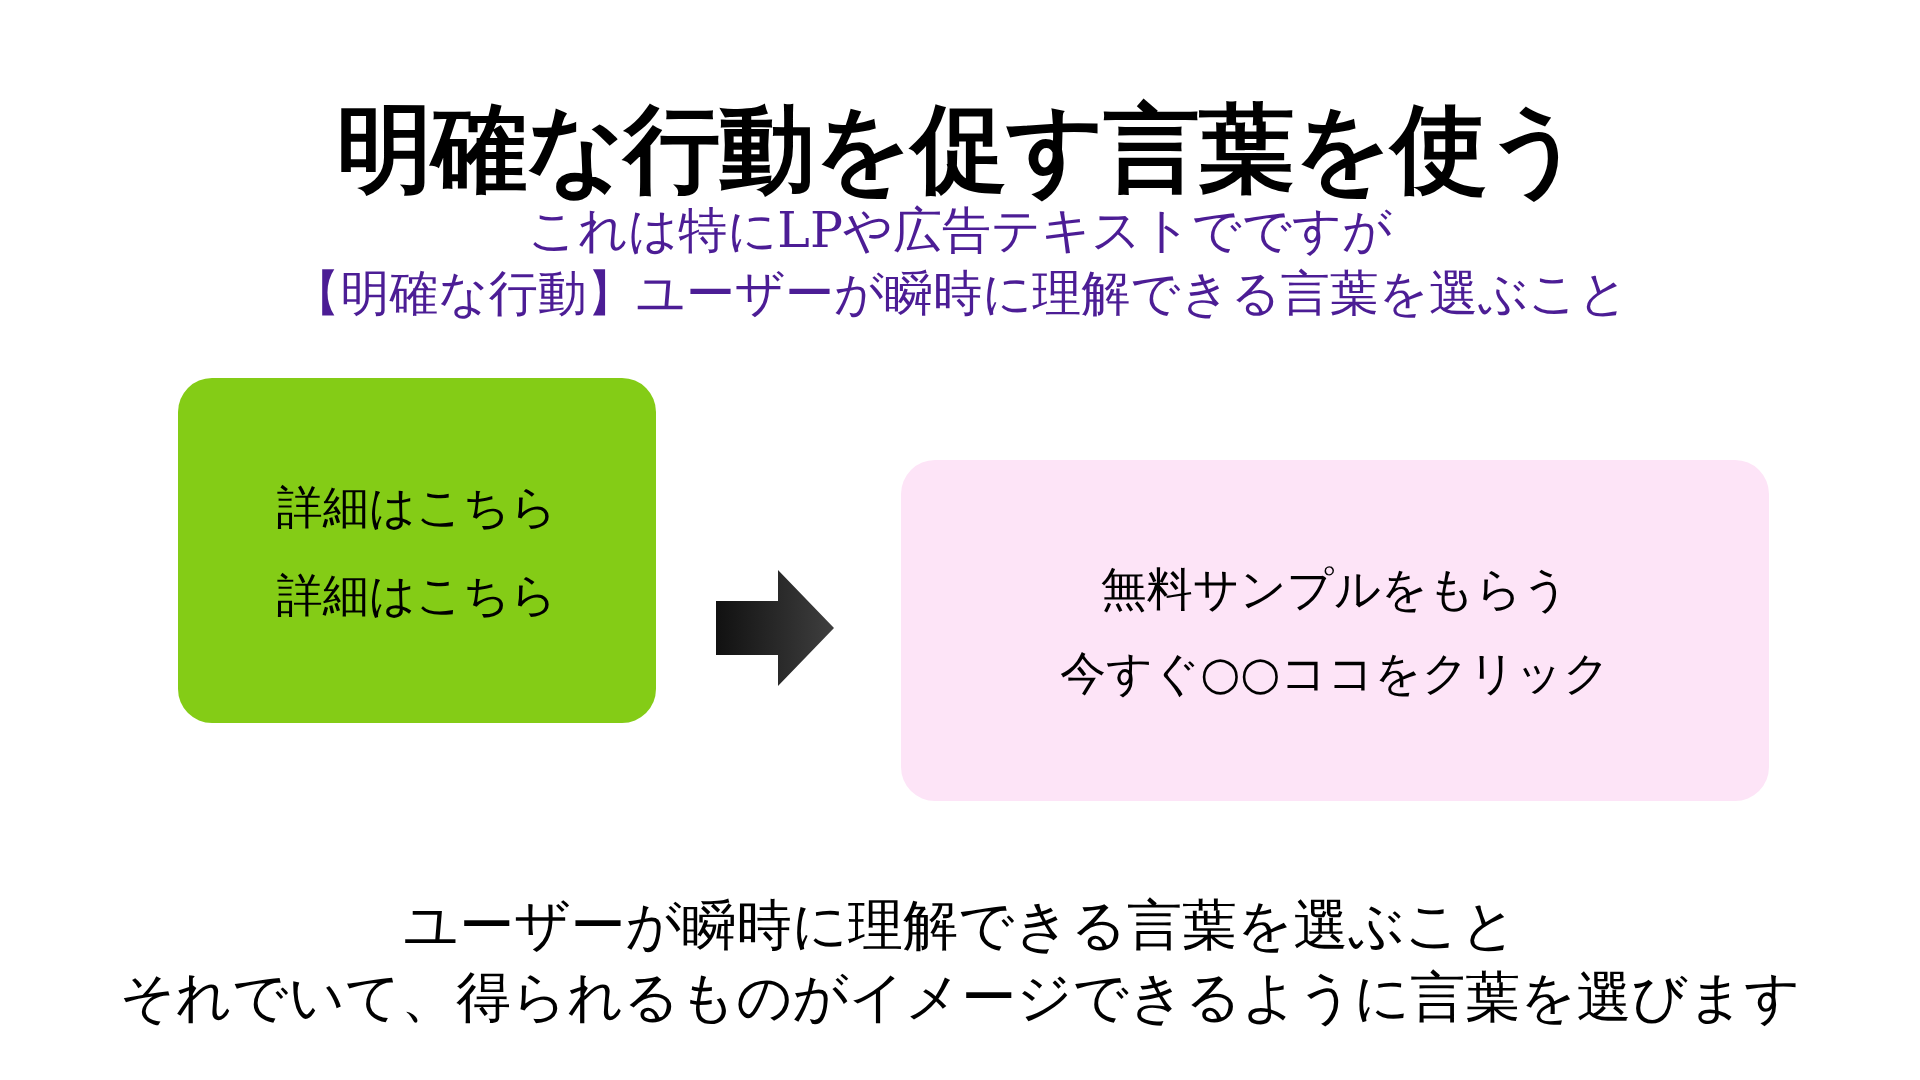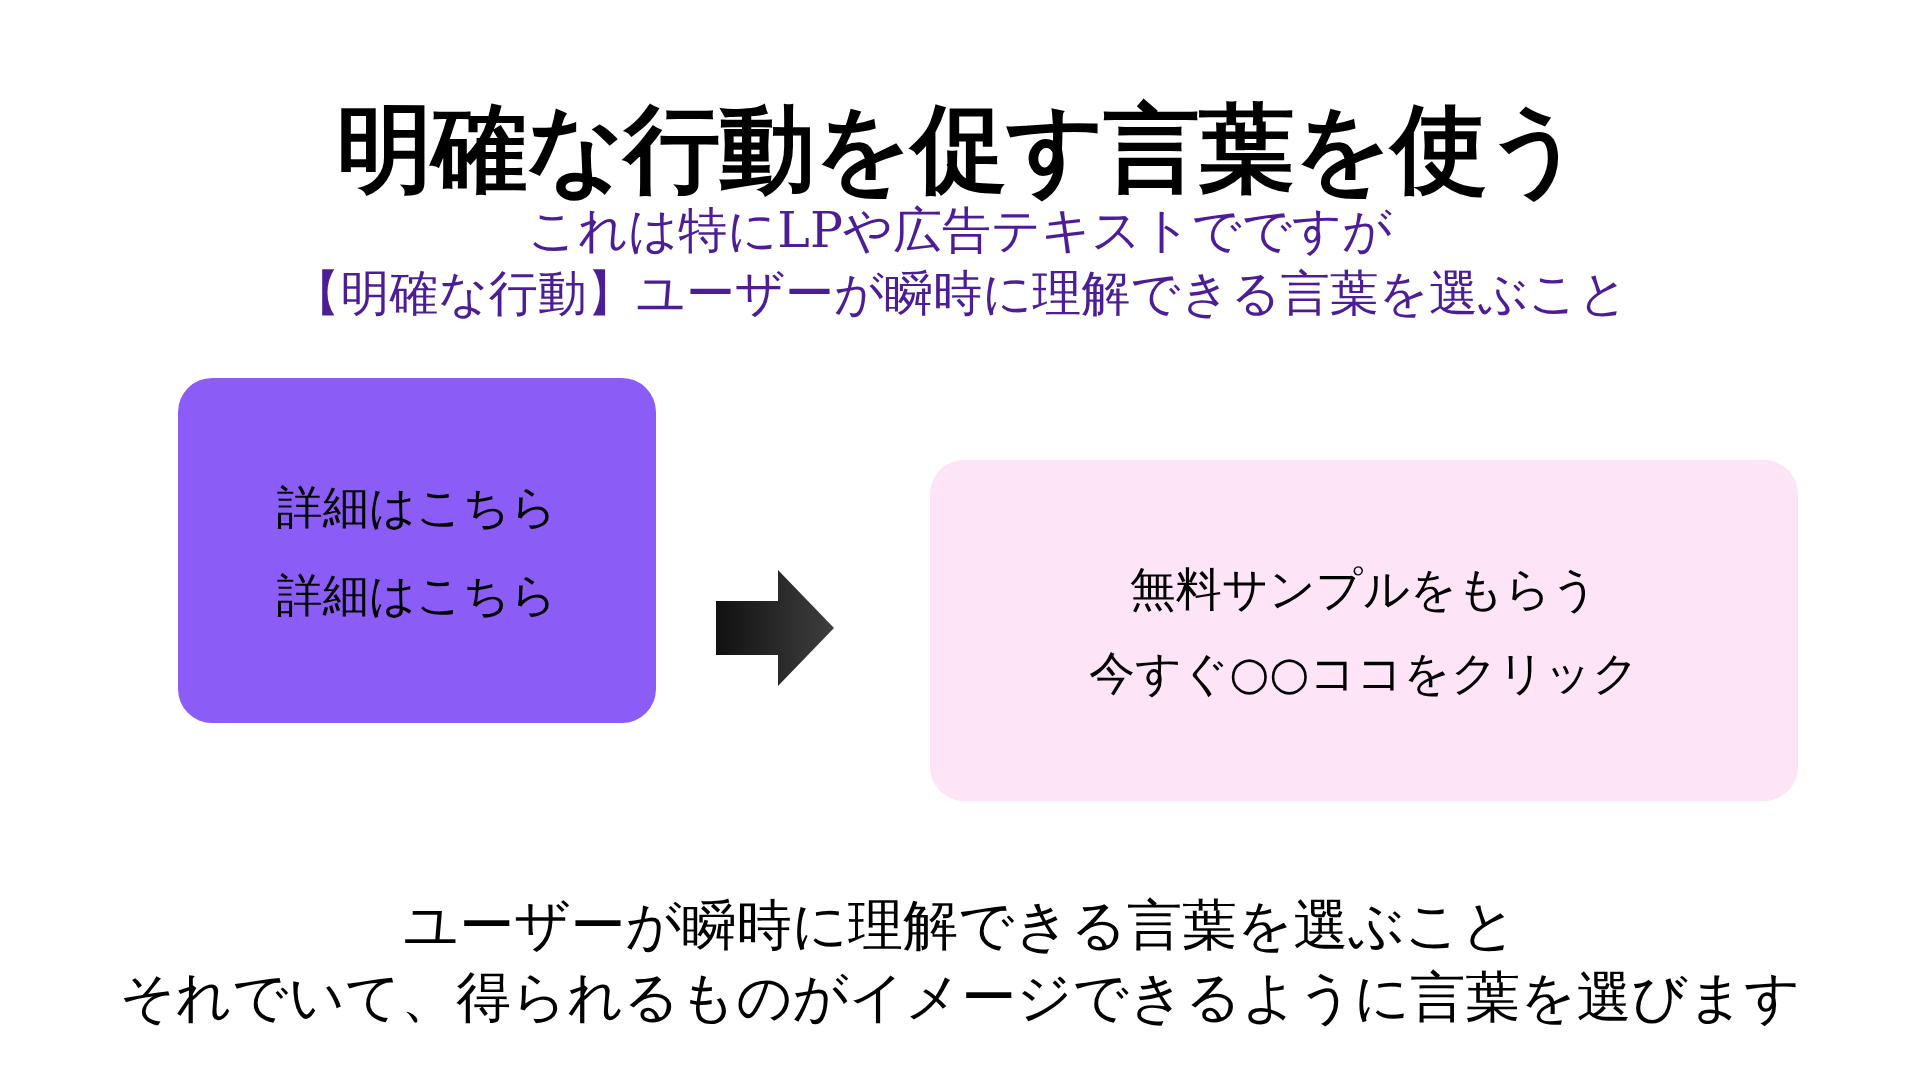--- a/index.html
+++ b/index.html
@@ -74,33 +74,33 @@
     justify-content: center;
     font-family: "DejaVu Sans", "Liberation Sans", sans-serif;
     color: #000000;
   }
 
   .box-before {
     left: 178px;
     top: -82px;
     width: 478px;
     height: 345px;
-    background: #8b5cf6;
+    background: #84cc16;
     padding: 16px 22px;
   }
   .box-before .box-line {
     font-size: 46px;
     line-height: 1.0;
     text-align: center;
     white-space: nowrap;
     margin: 21px 0;
   }
 
   .box-after {
-    left: 930px;
+    left: 901px;
     top: 0px;
     width: 868px;
     height: 341px;
     background: #fde4f7;
     padding: 16px 22px;
   }
   .box-after .box-line {
     font-size: 46px;
     line-height: 1.0;
     text-align: center;

